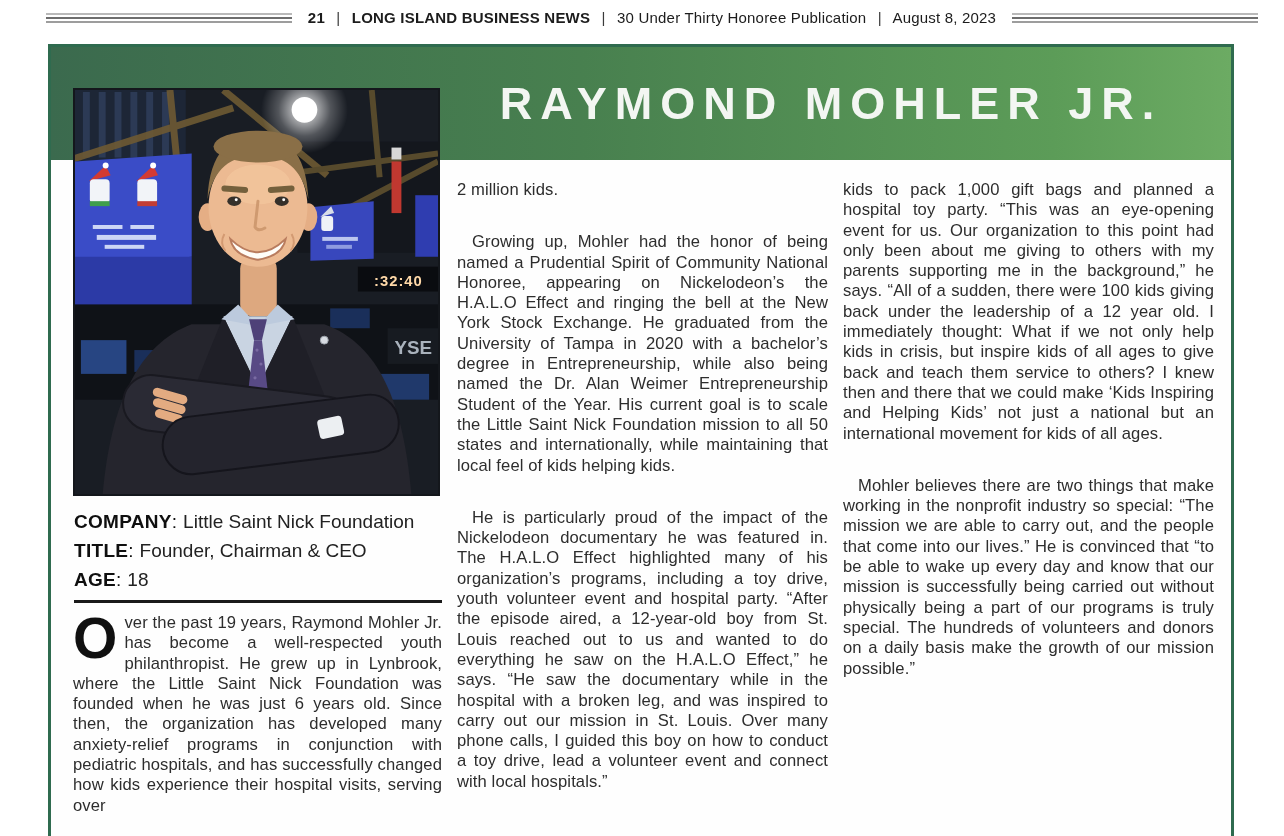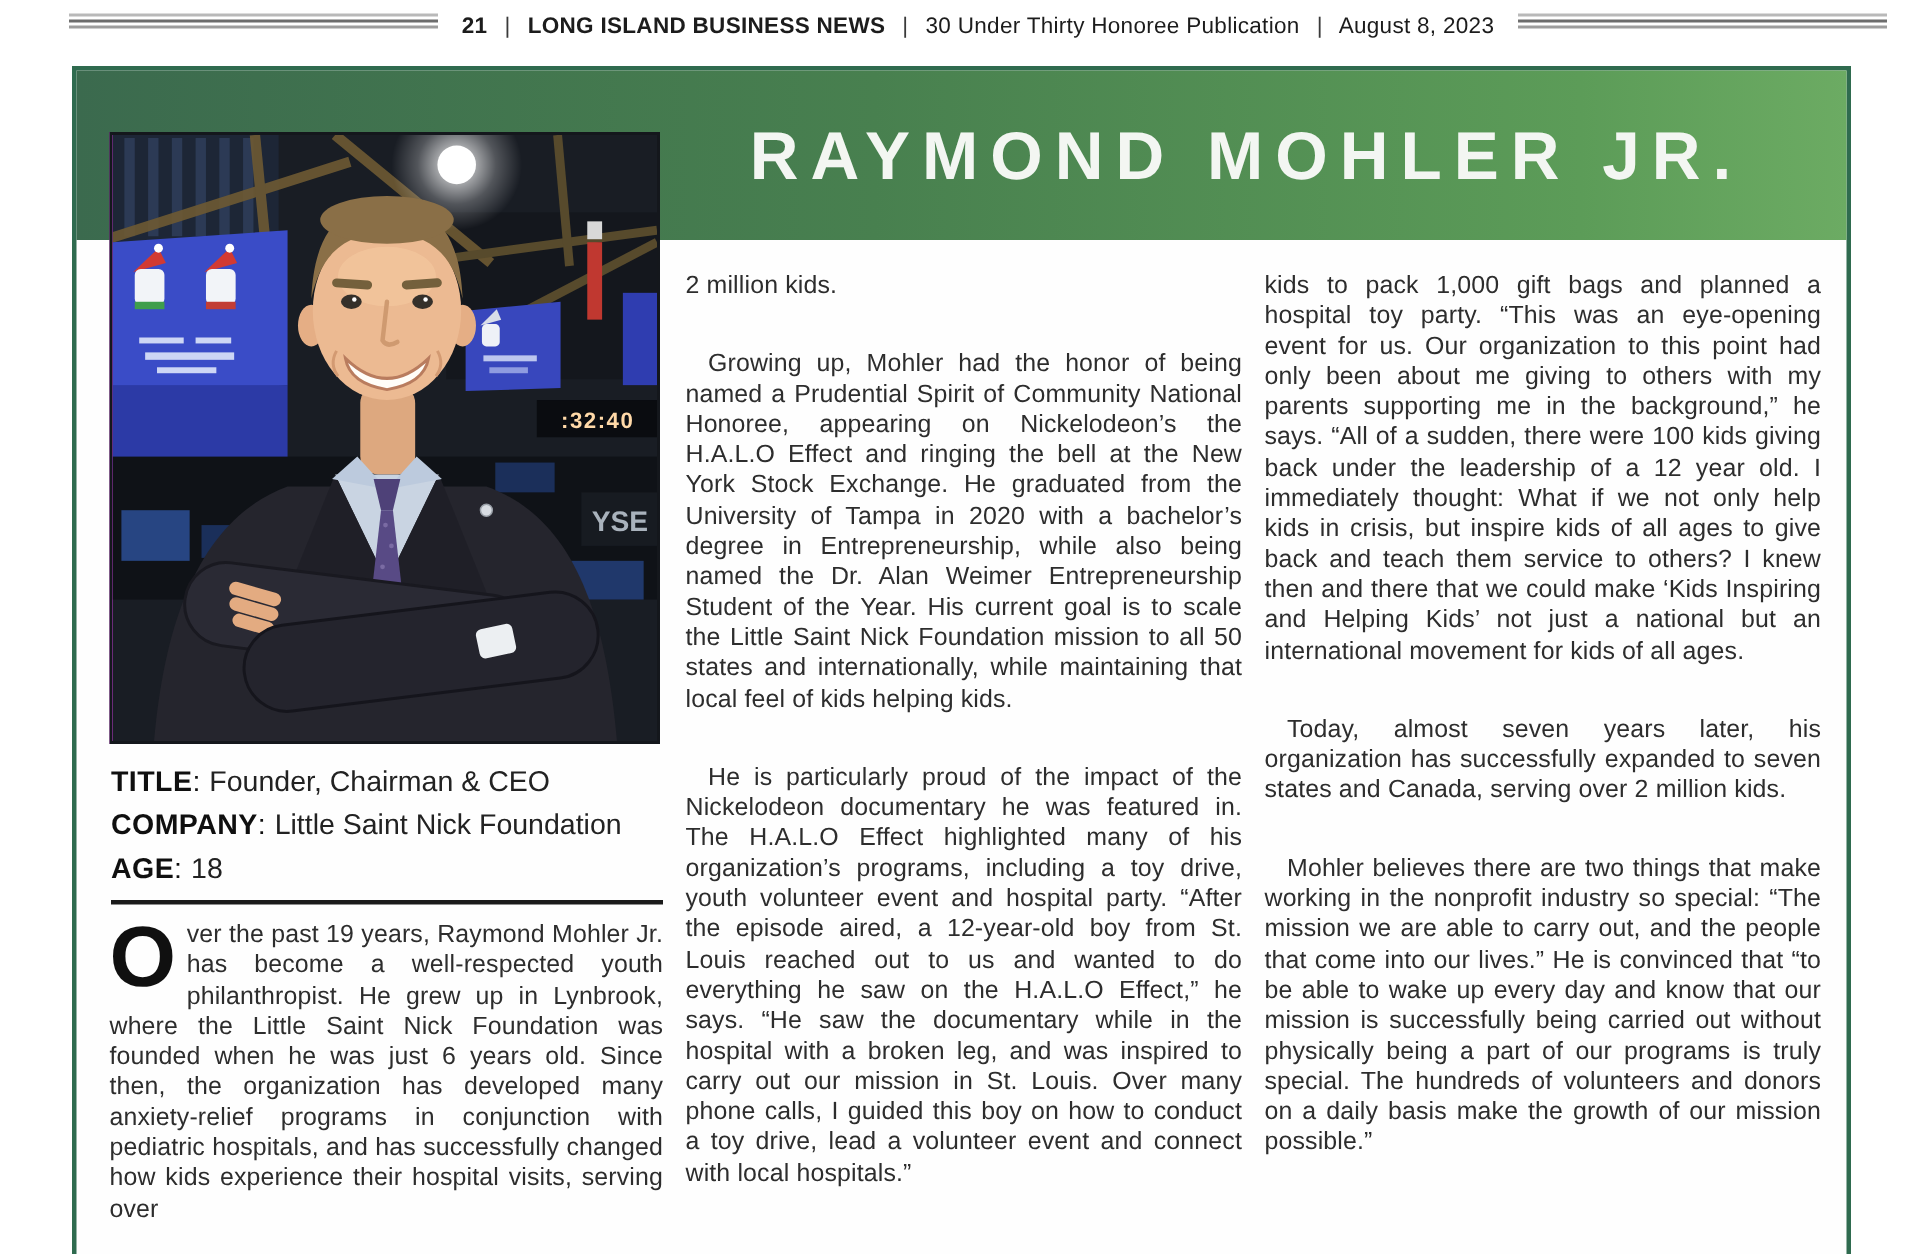--- a/index.html
+++ b/index.html
@@ -1,20 +1,20 @@
 <!DOCTYPE html>
 <html><head>
 <meta charset="utf-8">
 <style>
   * { margin:0; padding:0; box-sizing:border-box; }
   body { font-family:"Liberation Sans","DejaVu Sans",sans-serif; background:#ffffff; }
   .page { position:relative; width:1284px; height:836px; background:#ffffff; overflow:hidden; }
 
   
-  .masthead { position:absolute; top:9px; left:46px; right:26px; display:flex; align-items:flex-start; gap:16px; }
+  .masthead { position:absolute; top:9px; left:46px; right:26px; display:flex; align-items:center; gap:16px; }
   .rule-group { flex:1; display:flex; flex-direction:column; gap:2px; }
   .rule-group i { display:block; height:2px; }
   .rule-group i:nth-child(1){ background:#b9b9b9; }
   .rule-group i:nth-child(2){ background:#6d6d6d; }
   .rule-group i:nth-child(3){ background:#9d9d9d; }
   .masthead-text { white-space:nowrap; font-size:15px; color:#1c1c1c; letter-spacing:.2px; }
   .masthead-text .b { font-weight:bold; }
   .masthead-text .sep { color:#3a3a3a; font-weight:400; margin:0 7px; }
 
   
@@ -206,42 +206,41 @@
             <rect x="84" y="324" width="29" height="9" rx="4.5"></rect>
           </g>
           <rect x="88" y="318" width="240" height="58" rx="29" fill="#24242d" stroke="#15151c" stroke-width="2" transform="rotate(-7 208 347)"></rect>
           <rect x="246" y="330" width="25" height="20" rx="4" fill="#eceff2" transform="rotate(-12 258 340)"></rect>
         </g>
       </svg>
     </figure>
 
     <div class="info">
       <div>
+        <span class="lbl">COMPANY</span><span class="colon">:</span><span>Little Saint Nick Foundation</span>
+      </div>
+      <div>
         <span class="lbl">TITLE</span><span class="colon">:</span><span>Founder, Chairman &amp; CEO</span>
-      </div>
-      <div>
-        <span class="lbl">COMPANY</span><span class="colon">:</span><span>Little Saint Nick Foundation</span>
       </div>
       <div>
         <span class="lbl">AGE</span><span class="colon">:</span><span>18</span>
       </div>
     </div>
 
     <div class="rule"></div>
 
     <div class="col col1">
       <p><span class="dropcap">O</span><span>ver the past 19 years, Raymond Mohler Jr. has become a well-respected youth philanthropist. He grew up in Lynbrook, where the Little Saint Nick Foundation was founded when he was just 6 years old. Since then, the organization has developed many anxiety-relief programs in conjunction with pediatric hospitals, and has successfully changed how kids experience their hospital visits, serving over</span></p>
     </div>
 
     <div class="col col2">
       <p>2 million kids.</p>
       <p class="ind">Growing up, Mohler had the honor of being named a Prudential Spirit of Community National Honoree, appearing on Nickelodeon’s the H.A.L.O Effect and ringing the bell at the New York Stock Exchange. He graduated from the University of Tampa in 2020 with a bachelor’s degree in Entrepreneurship, while also being named the Dr. Alan Weimer Entrepreneurship Student of the Year. His current goal is to scale the Little Saint Nick Foundation mission to all 50 states and internationally, while maintaining that local feel of kids helping kids.</p>
       <p class="ind">He is particularly proud of the impact of the Nickelodeon documentary he was featured in. The H.A.L.O Effect highlighted many of his organization’s programs, including a toy drive, youth volunteer event and hospital party. “After the episode aired, a 12-year-old boy from St. Louis reached out to us and wanted to do everything he saw on the H.A.L.O Effect,” he says. “He saw the documentary while in the hospital with a broken leg, and was inspired to carry out our mission in St. Louis. Over many phone calls, I guided this boy on how to conduct a toy drive, lead a volunteer event and connect with local hospitals.”</p>
     </div>
 
     <div class="col col3">
       <p>kids to pack 1,000 gift bags and planned a hospital toy party. “This was an eye-opening event for us. Our organization to this point had only been about me giving to others with my parents supporting me in the background,” he says. “All of a sudden, there were 100 kids giving back under the leadership of a 12 year old. I immediately thought: What if we not only help kids in crisis, but inspire kids of all ages to give back and teach them service to others? I knew then and there that we could make ‘Kids Inspiring and Helping Kids’ not just a national but an international movement for kids of all ages.</p>
-      <p class="ind">Today, almost seven years later, his organization has successfully expanded to seven states and Canada, serving over 2 million kids.</p>
       <p class="ind">Mohler believes there are two things that make working in the nonprofit industry so special: “The mission we are able to carry out, and the people that come into our lives.” He is convinced that “to be able to wake up every day and know that our mission is successfully being carried out without physically being a part of our programs is truly special. The hundreds of volunteers and donors on a daily basis make the growth of our mission possible.”</p>
     </div>
 
   </section>
 </div>
 
 </body></html>

